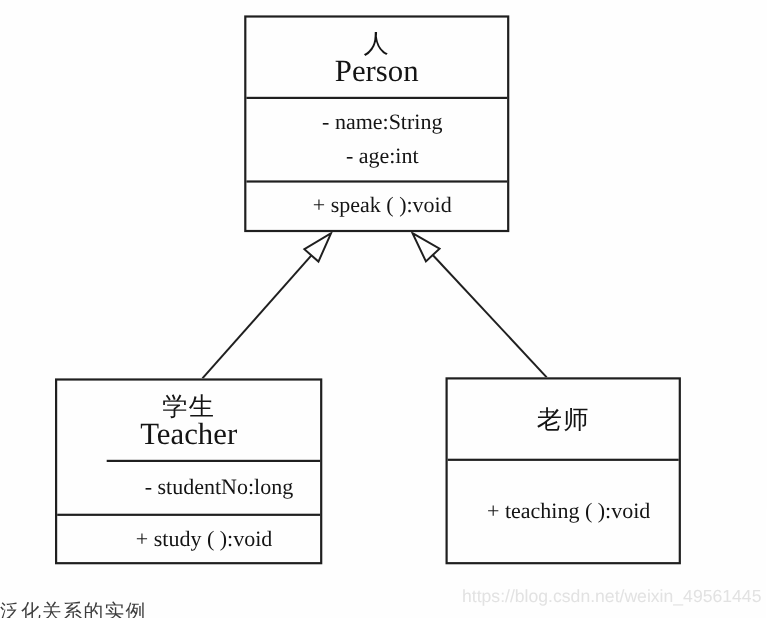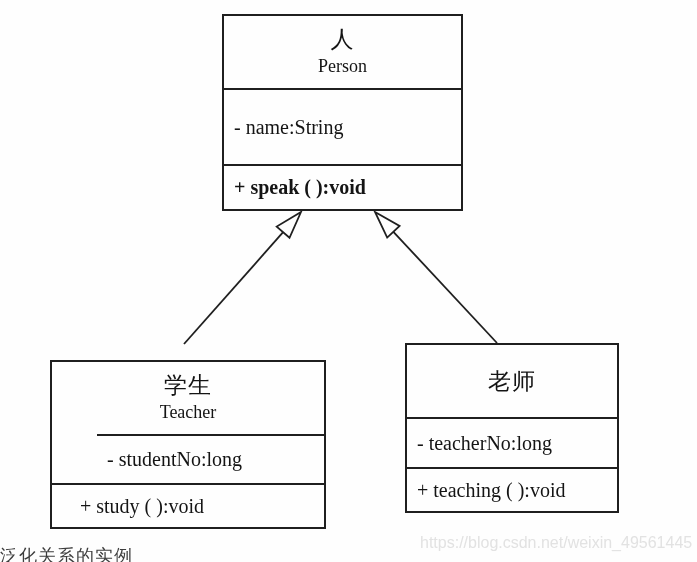--- a/index.html
+++ b/index.html
@@ -37,29 +37,30 @@
     align-items: center;
     justify-content: center;
     text-align: center;
   }
   .uml-class .title .zh {
     font-size: 23px;
     line-height: 27px;
     letter-spacing: 1px;
   }
   .uml-class .title .en {
-    font-size: 18px;
+    font-size: 28px;
     line-height: 26px;
   }
   .uml-class .section {
     border-top: 2px solid #1f1f1f;
     display: flex;
     flex-direction: column;
     justify-content: center;
     padding-left: 10px;
+    align-items: center;
   }
   .member {
     font-size: 20px;
     line-height: 31px;
     white-space: pre;
   }
   .caption {
     position: absolute;
     left: 0;
     top: 544px;
@@ -96,46 +97,44 @@
     </g>
   </svg>
 
   <div class="uml-class" style="left:222px; top:14px; width:241px; height:197px;">
     <div class="title" style="height:72px;">
       <div class="zh">人</div>
       <div class="en">Person</div>
     </div>
     <div class="section" style="height:74px;">
       <div class="member">- name:String</div>
+      <div class="member">- age:int</div>
     </div>
-    <div class="section" style="flex:1;font-weight:bold;">
+    <div class="section" style="flex:1;">
       <div class="member">+ speak ( ):void</div>
     </div>
   </div>
 
-  <div class="uml-class" style="left:50px; top:360px; width:276px; height:169px;">
+  <div class="uml-class" style="left:50px; top:344px; width:243px; height:169px;">
     <div class="title" style="height:72px;">
       <div class="zh">学生</div>
       <div class="en">Teacher</div>
     </div>
     <div class="section" style="height:47px;margin-left:45px;">
       <div class="member">- studentNo:long</div>
     </div>
     <div class="section" style="flex:1;padding-left:28px;">
       <div class="member">+ study ( ):void</div>
     </div>
   </div>
 
   <div class="uml-class" style="left:405px; top:343px; width:214px; height:170px;">
     <div class="title" style="height:72px;">
       <div class="zh">老师</div>
     </div>
-    <div class="section" style="height:48px;">
-      <div class="member">- teacherNo:long</div>
-    </div>
     <div class="section" style="flex:1;">
       <div class="member">+ teaching ( ):void</div>
     </div>
   </div>
 
   <div class="caption">泛化关系的实例</div>
   <div class="watermark">https://blog.csdn.net/weixin_49561445</div>
 
 </div>
 

